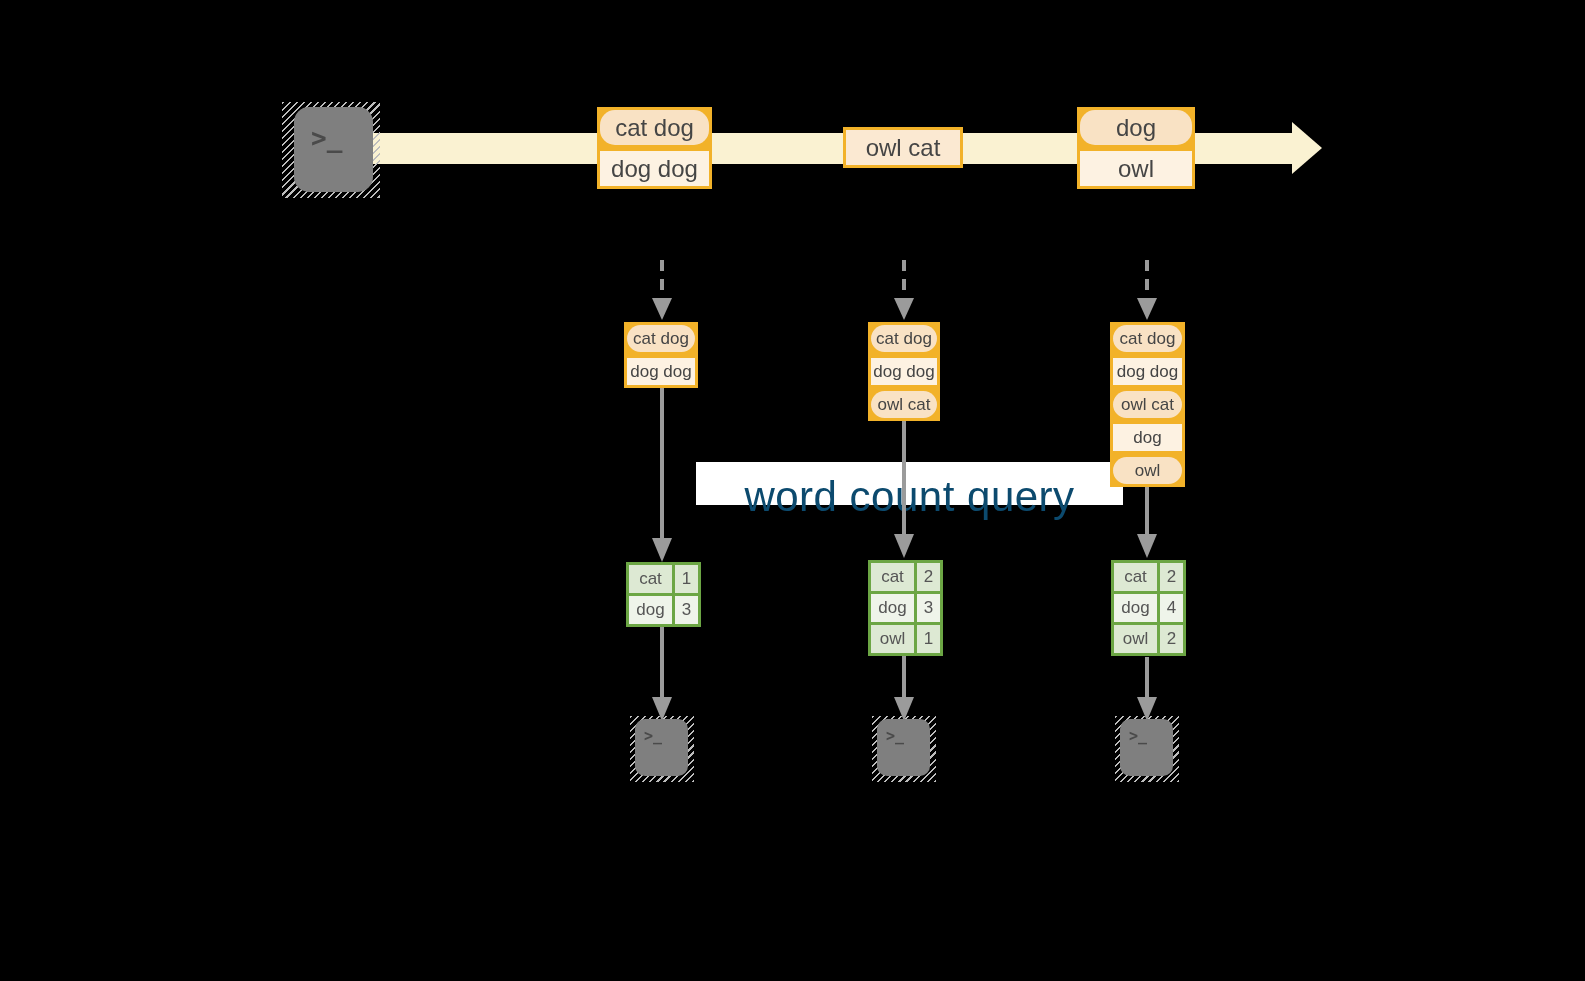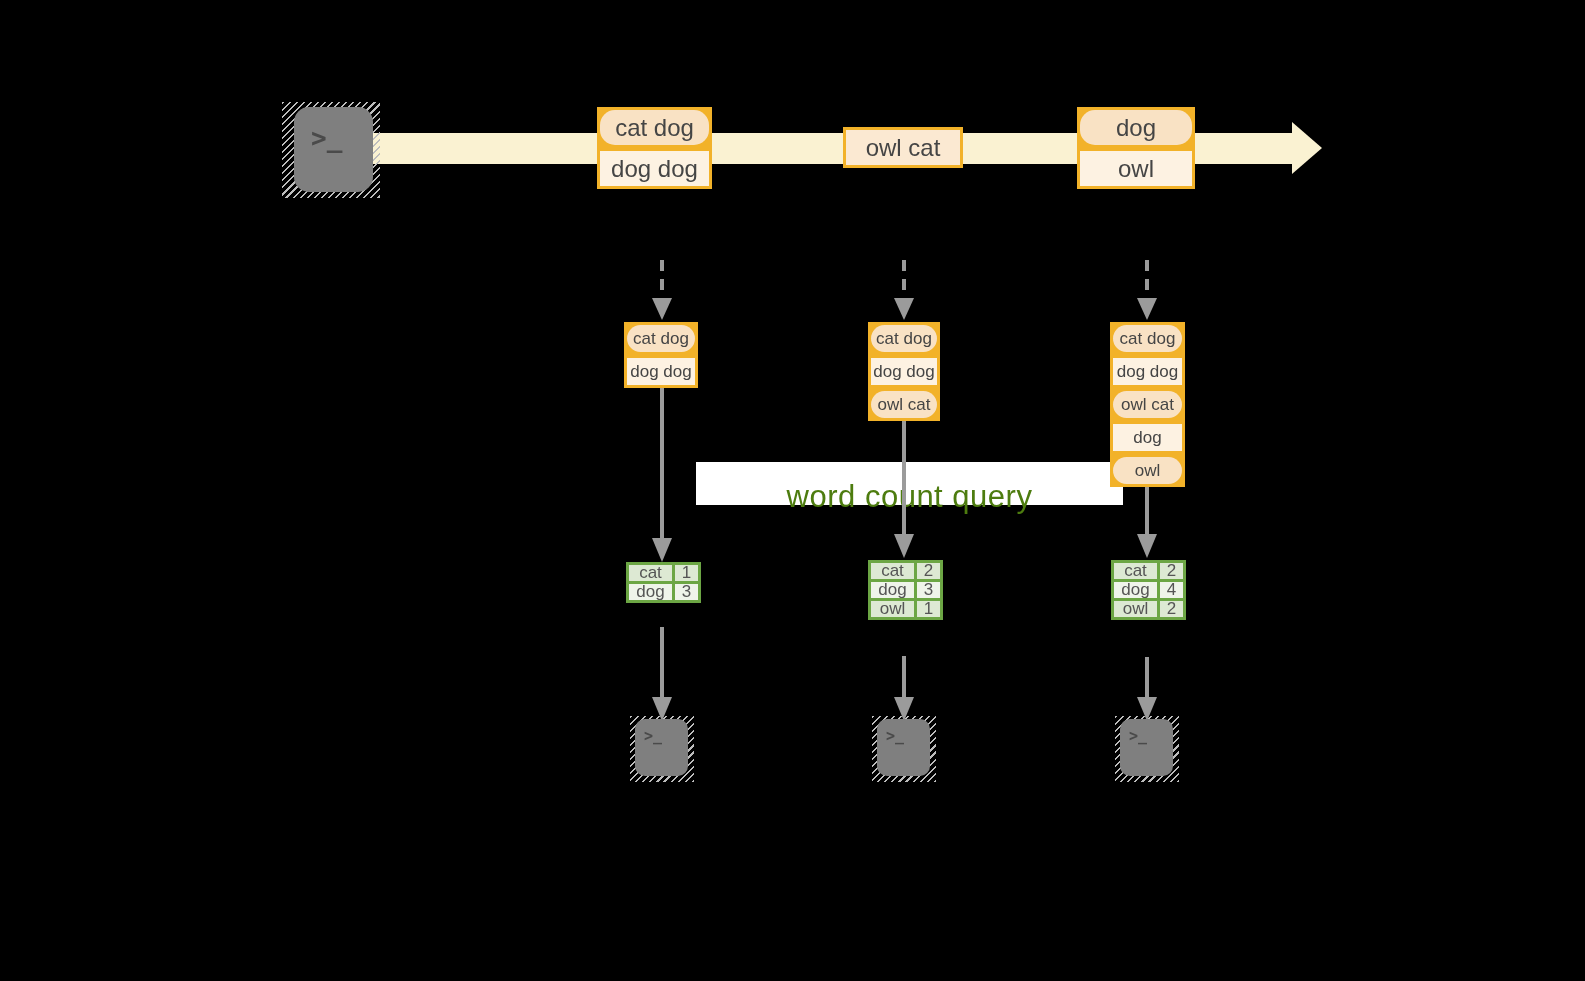--- a/index.html
+++ b/index.html
@@ -15,32 +15,32 @@
   
   .obox{position:absolute;border:3px solid #F2B229;display:flex;flex-direction:column;z-index:3;background:#F2B229;}
   .orow{display:flex;align-items:center;justify-content:center;background:#FDF2E2;}
   .orow + .orow{margin-top:6px;}
   .orow.dark{background:#F9E2C4;border-radius:15px;}
   .orow.mid{background:#FBE9D2;}
   .trow{height:35px;font-size:24px;}
   .srow{height:27px;font-size:17px;}
   
   .gtable{position:absolute;border:3px solid #6CA644;display:flex;flex-direction:column;z-index:3;background:#6CA644;}
-  .grow{display:flex;height:16px;}
+  .grow{display:flex;height:28px;}
   .grow + .grow{margin-top:3px;}
   .gcell{display:flex;align-items:center;justify-content:center;font-size:17px;color:#555;background:#EFF4EA;}
   .grow.dark .gcell{background:#DDE9D3;}
   .gword{width:43px;margin-right:3px;}
   .gcount{width:23px;}
   
   .arrow{position:absolute;z-index:2;}
   
   .query-band{position:absolute;left:696px;top:462px;width:427px;height:43px;background:#FFFFFF;z-index:1;
     display:flex;align-items:center;justify-content:center;}
-  .query-band span{font-size:31px;font-weight:300;color:#4d7c0f;letter-spacing:0.5px;margin-top:26px;}
+  .query-band span{font-size:42px;font-weight:300;color:#0c4a6e;letter-spacing:0.5px;margin-top:26px;}
   
   .term{position:absolute;z-index:3;
     background:repeating-linear-gradient(135deg,#BDBDBD 0 1.5px,transparent 1.5px 5px);}
   .term-inner{position:absolute;background:#7F7F7F;border-radius:15px;}
   .term-glyph{position:absolute;font-family:"DejaVu Sans Mono","Liberation Mono",monospace;
     font-weight:700;color:#4A4A4A;}
   .term.big .term-inner{left:12px;top:5px;width:79px;height:85px;}
   .term.big .term-glyph{left:17px;top:16px;font-size:26px;}
   .term.small .term-inner{left:5px;top:3px;width:53px;height:57px;border-radius:10px;}
   .term.small .term-glyph{left:9px;top:8px;font-size:15px;}

